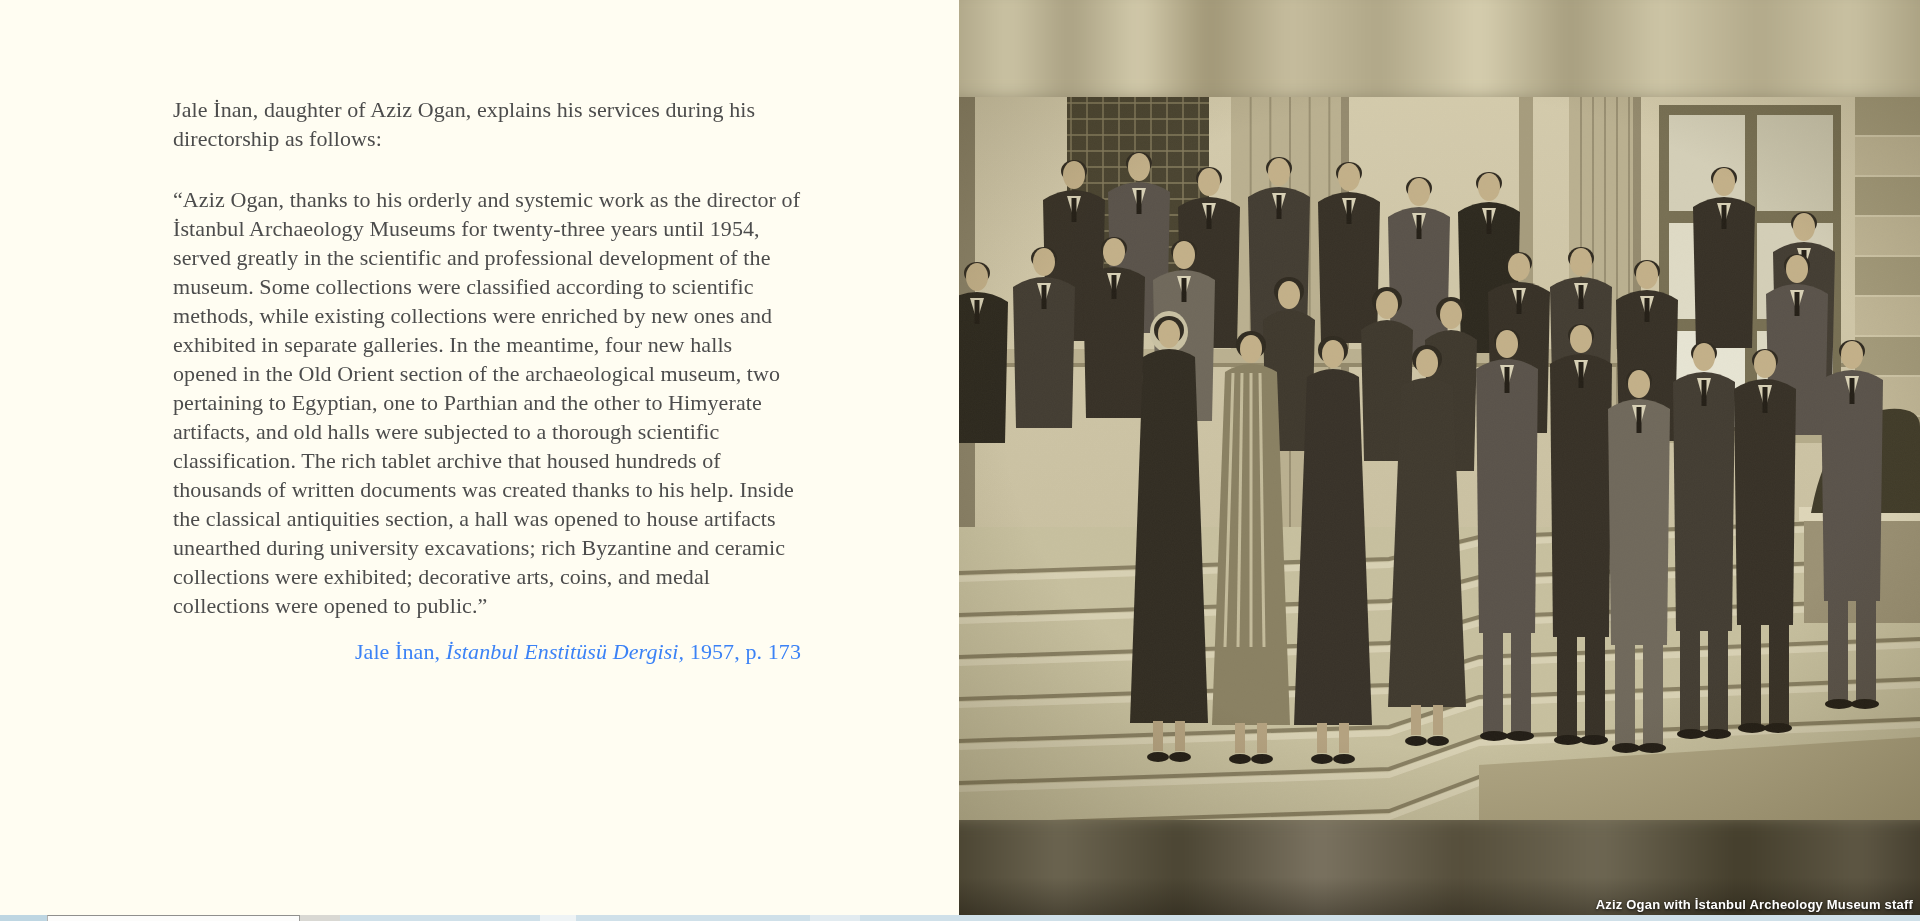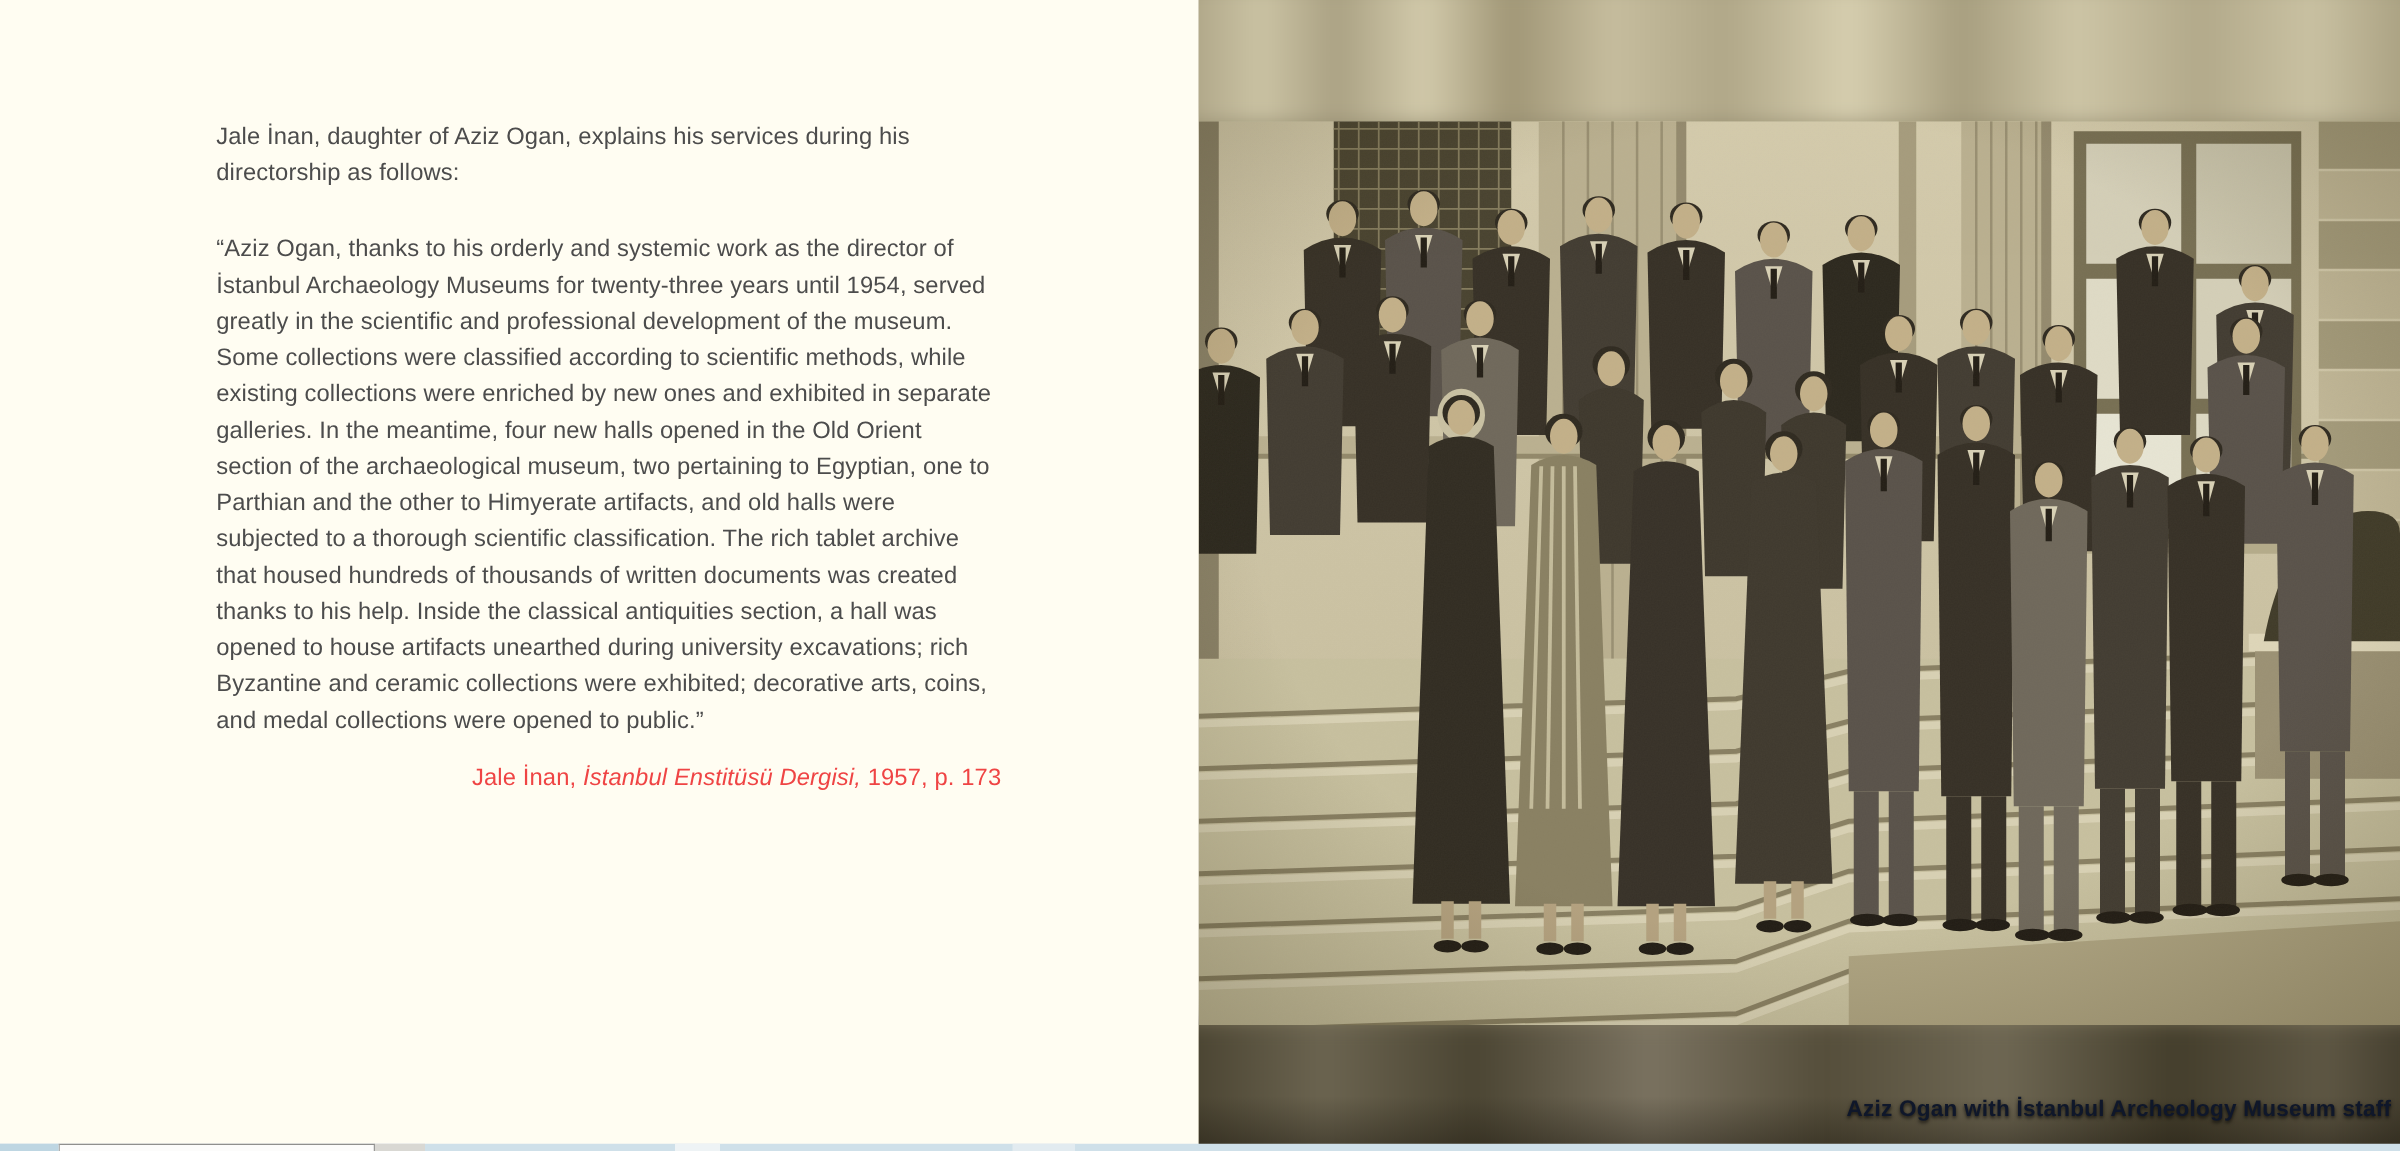--- a/index.html
+++ b/index.html
@@ -2,41 +2,41 @@
 <html><head>
 <meta charset="utf-8">
 <style>
   * { margin:0; padding:0; box-sizing:border-box; }
   html,body { width:1920px; height:921px; overflow:hidden; background:#fffdf2;
               font-family:"Liberation Sans", sans-serif; }
 
   
   .text-panel { position:absolute; left:0; top:0; width:959px; height:921px; background:#fffdf2; }
   .text-block { position:absolute; left:173px; top:95px; width:628px; color:#4c4c4c; }
-  .text-block p { font-size:19px; line-height:29px; letter-spacing:.1px; }
+  .text-block p { font-size:22px; line-height:29px; letter-spacing:.1px;font-family:Liberation Serif, serif; }
   .intro  { margin-bottom:21px; }
   .quote  { margin-bottom:17px;margin-top:32px; }
-  .citation { font-size:15px; line-height:20px; color:#ef4444; text-align:right; }
+  .citation { font-size:15px; line-height:20px; color:#3b82f6; text-align:right; }
   .citation .src { font-style:italic; }
 
   
   .photo-panel { position:absolute; left:959px; top:0; width:961px; height:921px;
                  background:#8c8468; overflow:hidden; }
   .blur-band { position:absolute; left:-20px; right:-20px; filter:blur(9px); }
   .blur-top   { top:-14px; height:115px;
     background:linear-gradient(90deg,#a89f81 0%,#cbc3a4 7%,#aaa183 13%,#d2caab 20%,#a09676 27%,
       #c6bd9e 35%,#b0a788 44%,#d6ceaf 54%,#a79e7f 63%,#cdc5a6 72%,#b2a98a 82%,#c9c1a2 91%,#a49b7c 100%); }
   .blur-bottom{ bottom:-14px; height:120px;
     background:linear-gradient(90deg,#46402e 0%,#6b6450 12%,#4b4533 24%,#7a7260 38%,#554e3b 52%,
       #6e6753 66%,#443e2c 80%,#5e5744 92%,#3f392a 100%); }
   .caption-shade { position:absolute; left:0; right:0; bottom:0; height:44px;
     background:linear-gradient(180deg, rgba(20,16,8,0) 0%, rgba(20,16,8,.42) 100%); }
   .photo-main { position:absolute; left:0; top:97px; width:961px; height:723px; }
-  .photo-caption { position:absolute; right:7px; bottom:23px; z-index:5;
-    font-size:18px; font-weight:bold; color:#0f172a; letter-spacing:.2px;
+  .photo-caption { position:absolute; right:7px; bottom:9px; z-index:5;
+    font-size:13px; font-weight:bold; color:#ffffff; letter-spacing:.2px;
     text-shadow:0 1px 3px rgba(0,0,0,.75); }
 
   
   .hscrollbar { position:absolute; left:0; bottom:0; width:1920px; height:6px;
                 background:#cfe0e9; z-index:9; }
   .sb-seg { position:absolute; top:0; height:6px; }
   .sb-left  { left:0;    width:47px;  background:#bed6e2; }
   .sb-thumb { left:47px; width:253px; background:#fcfcfb;
               border-top:1px solid #8f8f8d; border-left:1px solid #b3b3b1; border-right:1px solid #9a9a98; }
   .sb-gray  { left:300px; width:40px; background:#d9d8d3; }

